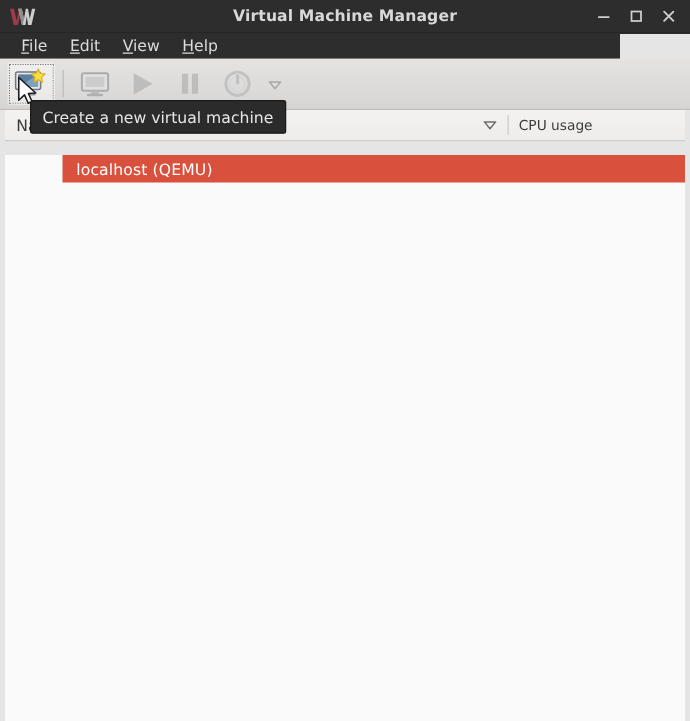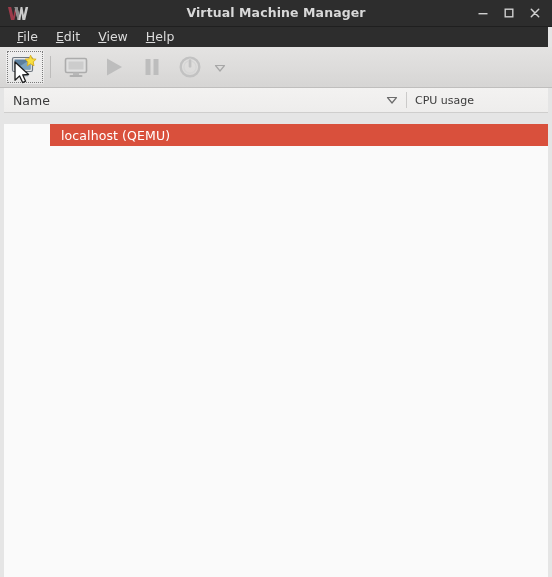--- a/index.html
+++ b/index.html
@@ -58,21 +58,21 @@
     align-items: center;
     justify-content: center;
     color: #cfcfcf;
   }
   .win-btn svg { display: block; }
 
   
   .menubar {
     position: absolute;
     left: 0; top: 27px;
-    width: 548px; height: 20px;
+    width: 496px; height: 20px;
     background: #2d2d2d;
     display: flex;
     align-items: flex-start;
     padding-left: 8px;
     box-sizing: border-box;
   }
   .menu-item {
     color: #dcdcdc;
     font-size: 12.5px;
     padding: 2px 9px 3px 9px;
@@ -340,20 +340,21 @@
       <span>CPU usage</span>
     </div>
   </div>
 
   <div class="listarea">
     <div class="vm-row">
       <span class="vm-row-label">localhost (QEMU)</span>
     </div>
   </div>
 
+  <div class="tooltip">Create a new virtual machine</div>
 
   <div class="cursor">
     <svg width="17" height="25" viewBox="0 0 17 25">
       <path d="M1 1 L1 19.2 L5.6 14.9 L8.6 21.6 L11.6 20.2 L8.7 13.8 L14.6 13.4 Z" fill="#ffffff" stroke="#1d1d1d" stroke-width="1.3" stroke-linejoin="round"></path>
     </svg>
   </div>
 
 </div>
 
 </body></html>

